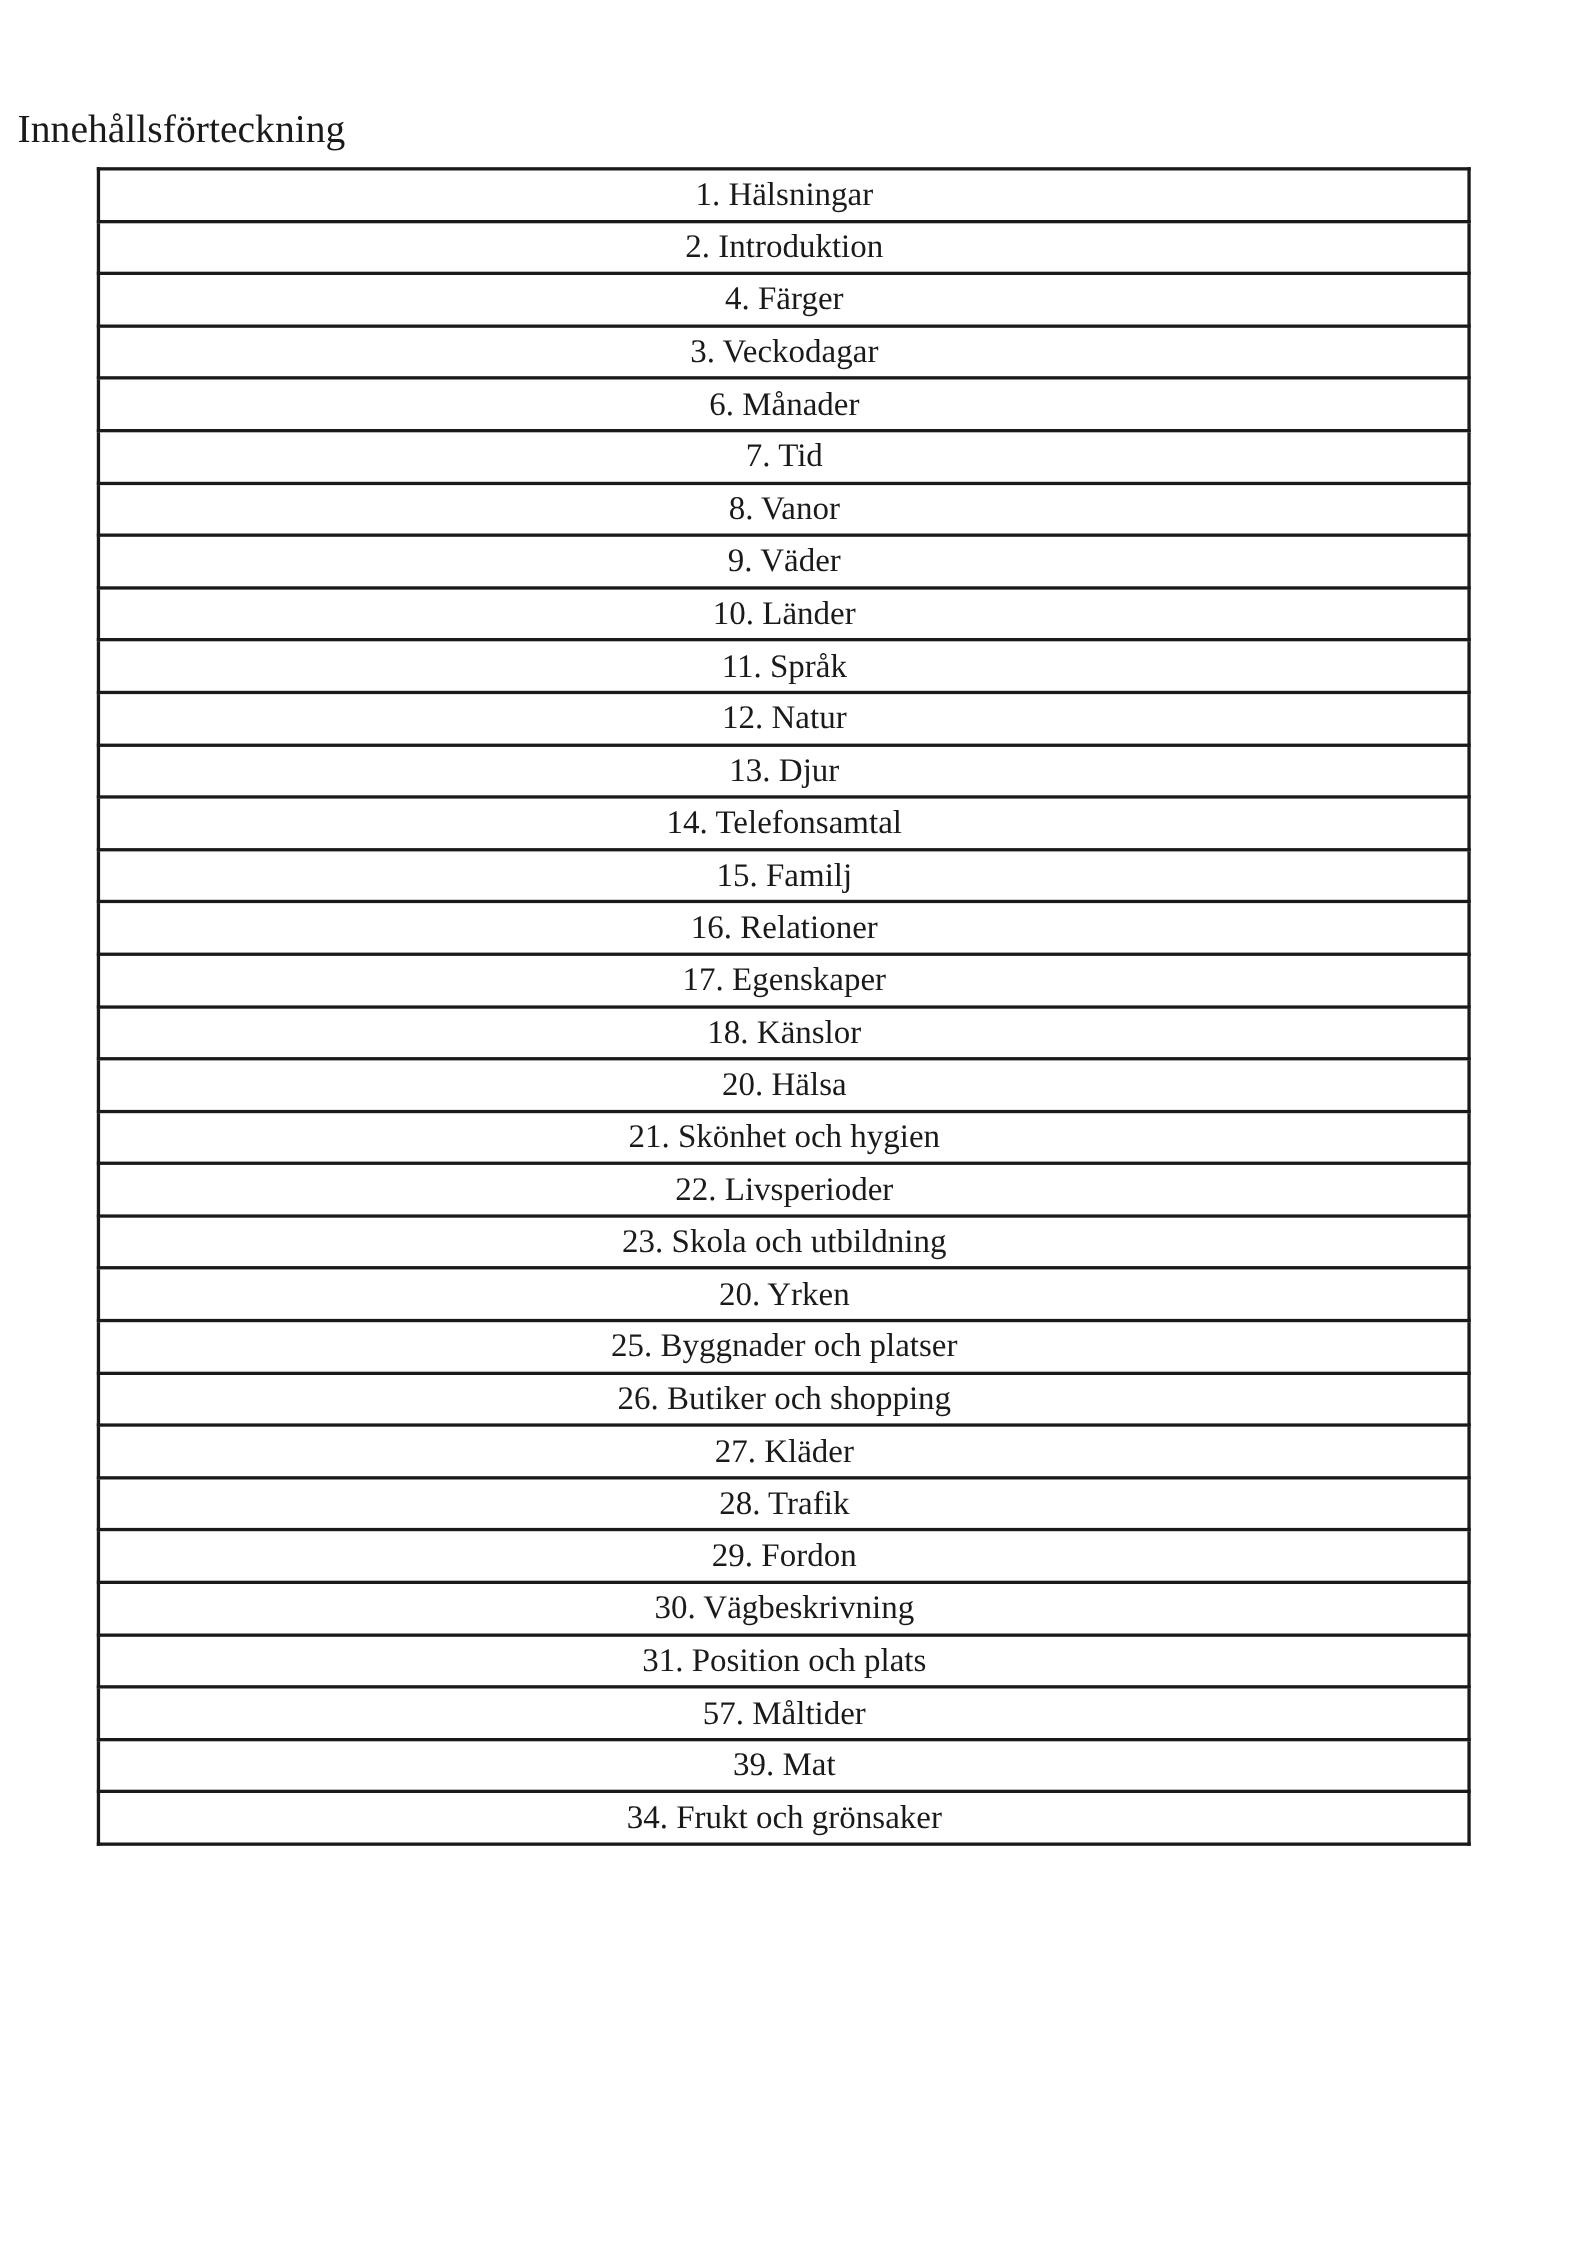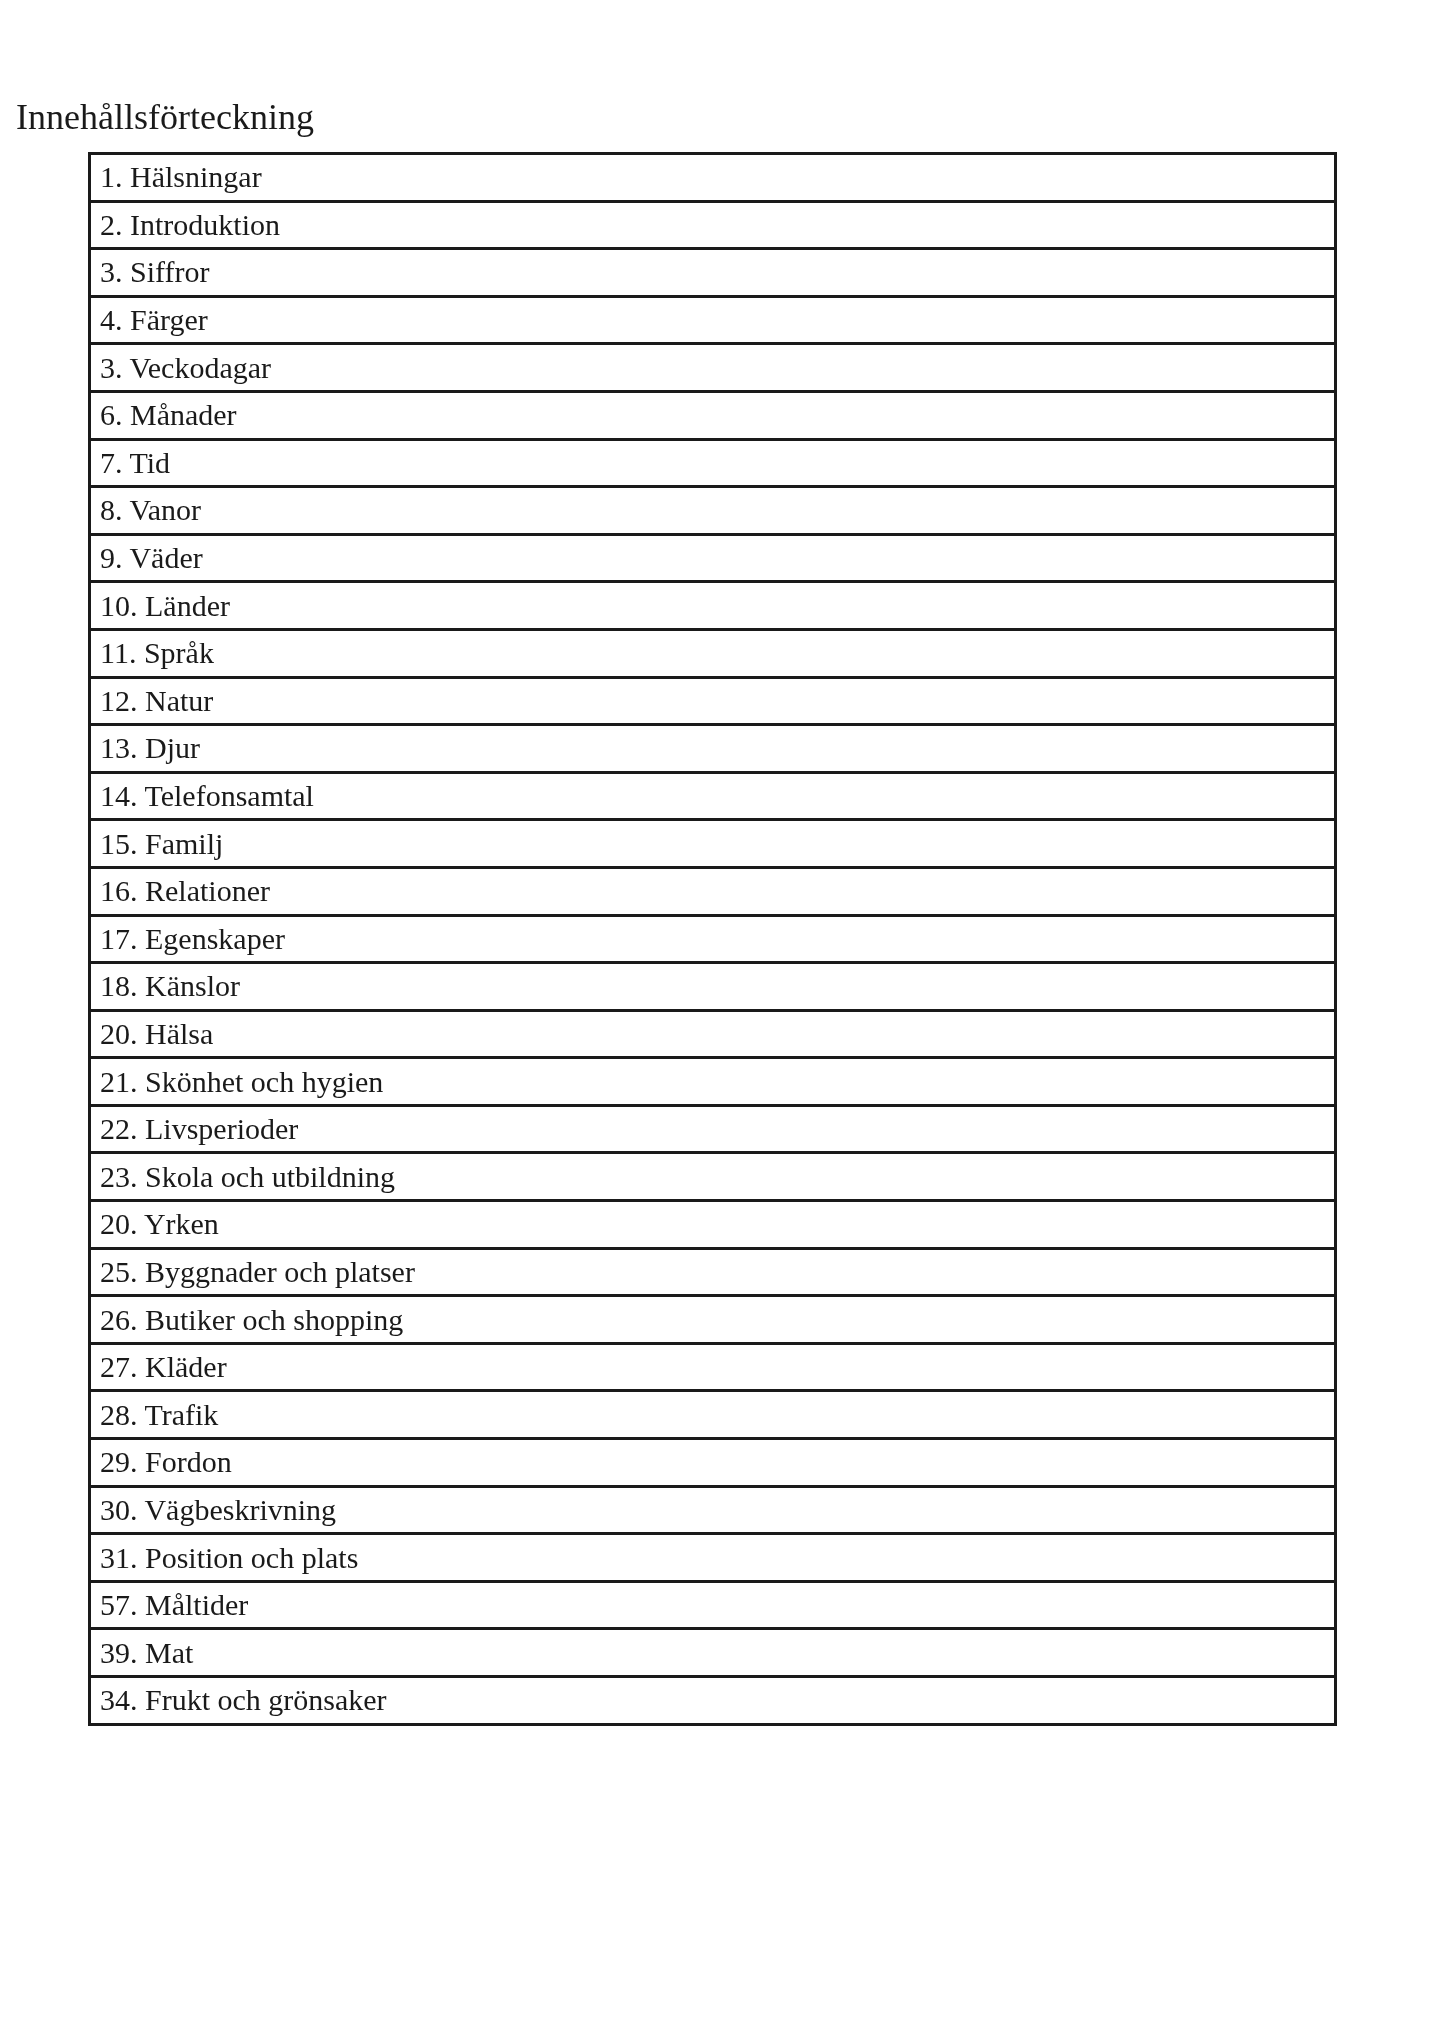--- a/index.html
+++ b/index.html
@@ -39,38 +39,36 @@
   .toc-table td {
     border: 3px solid #1a1a1a;
     height: 44.6px;
     padding: 0 8px 0 9px;
     font-size: 30px;
     line-height: 1;
     vertical-align: middle;
     white-space: nowrap;
     overflow: hidden;
     color: #1a1a1a;
+    text-align: center;
   }
 </style>
 </head>
 <body>
 
 <div class="page">
   <h1 class="title">Innehållsförteckning</h1>
 
   <table class="toc-table">
     <tbody>
         <tr>
           <td>1. Hälsningar</td>
         </tr>
         <tr>
           <td>2. Introduktion</td>
-        </tr>
-        <tr>
-          <td>3. Siffror</td>
         </tr>
         <tr>
           <td>4. Färger</td>
         </tr>
         <tr>
           <td>3. Veckodagar</td>
         </tr>
         <tr>
           <td>6. Månader</td>
         </tr>

